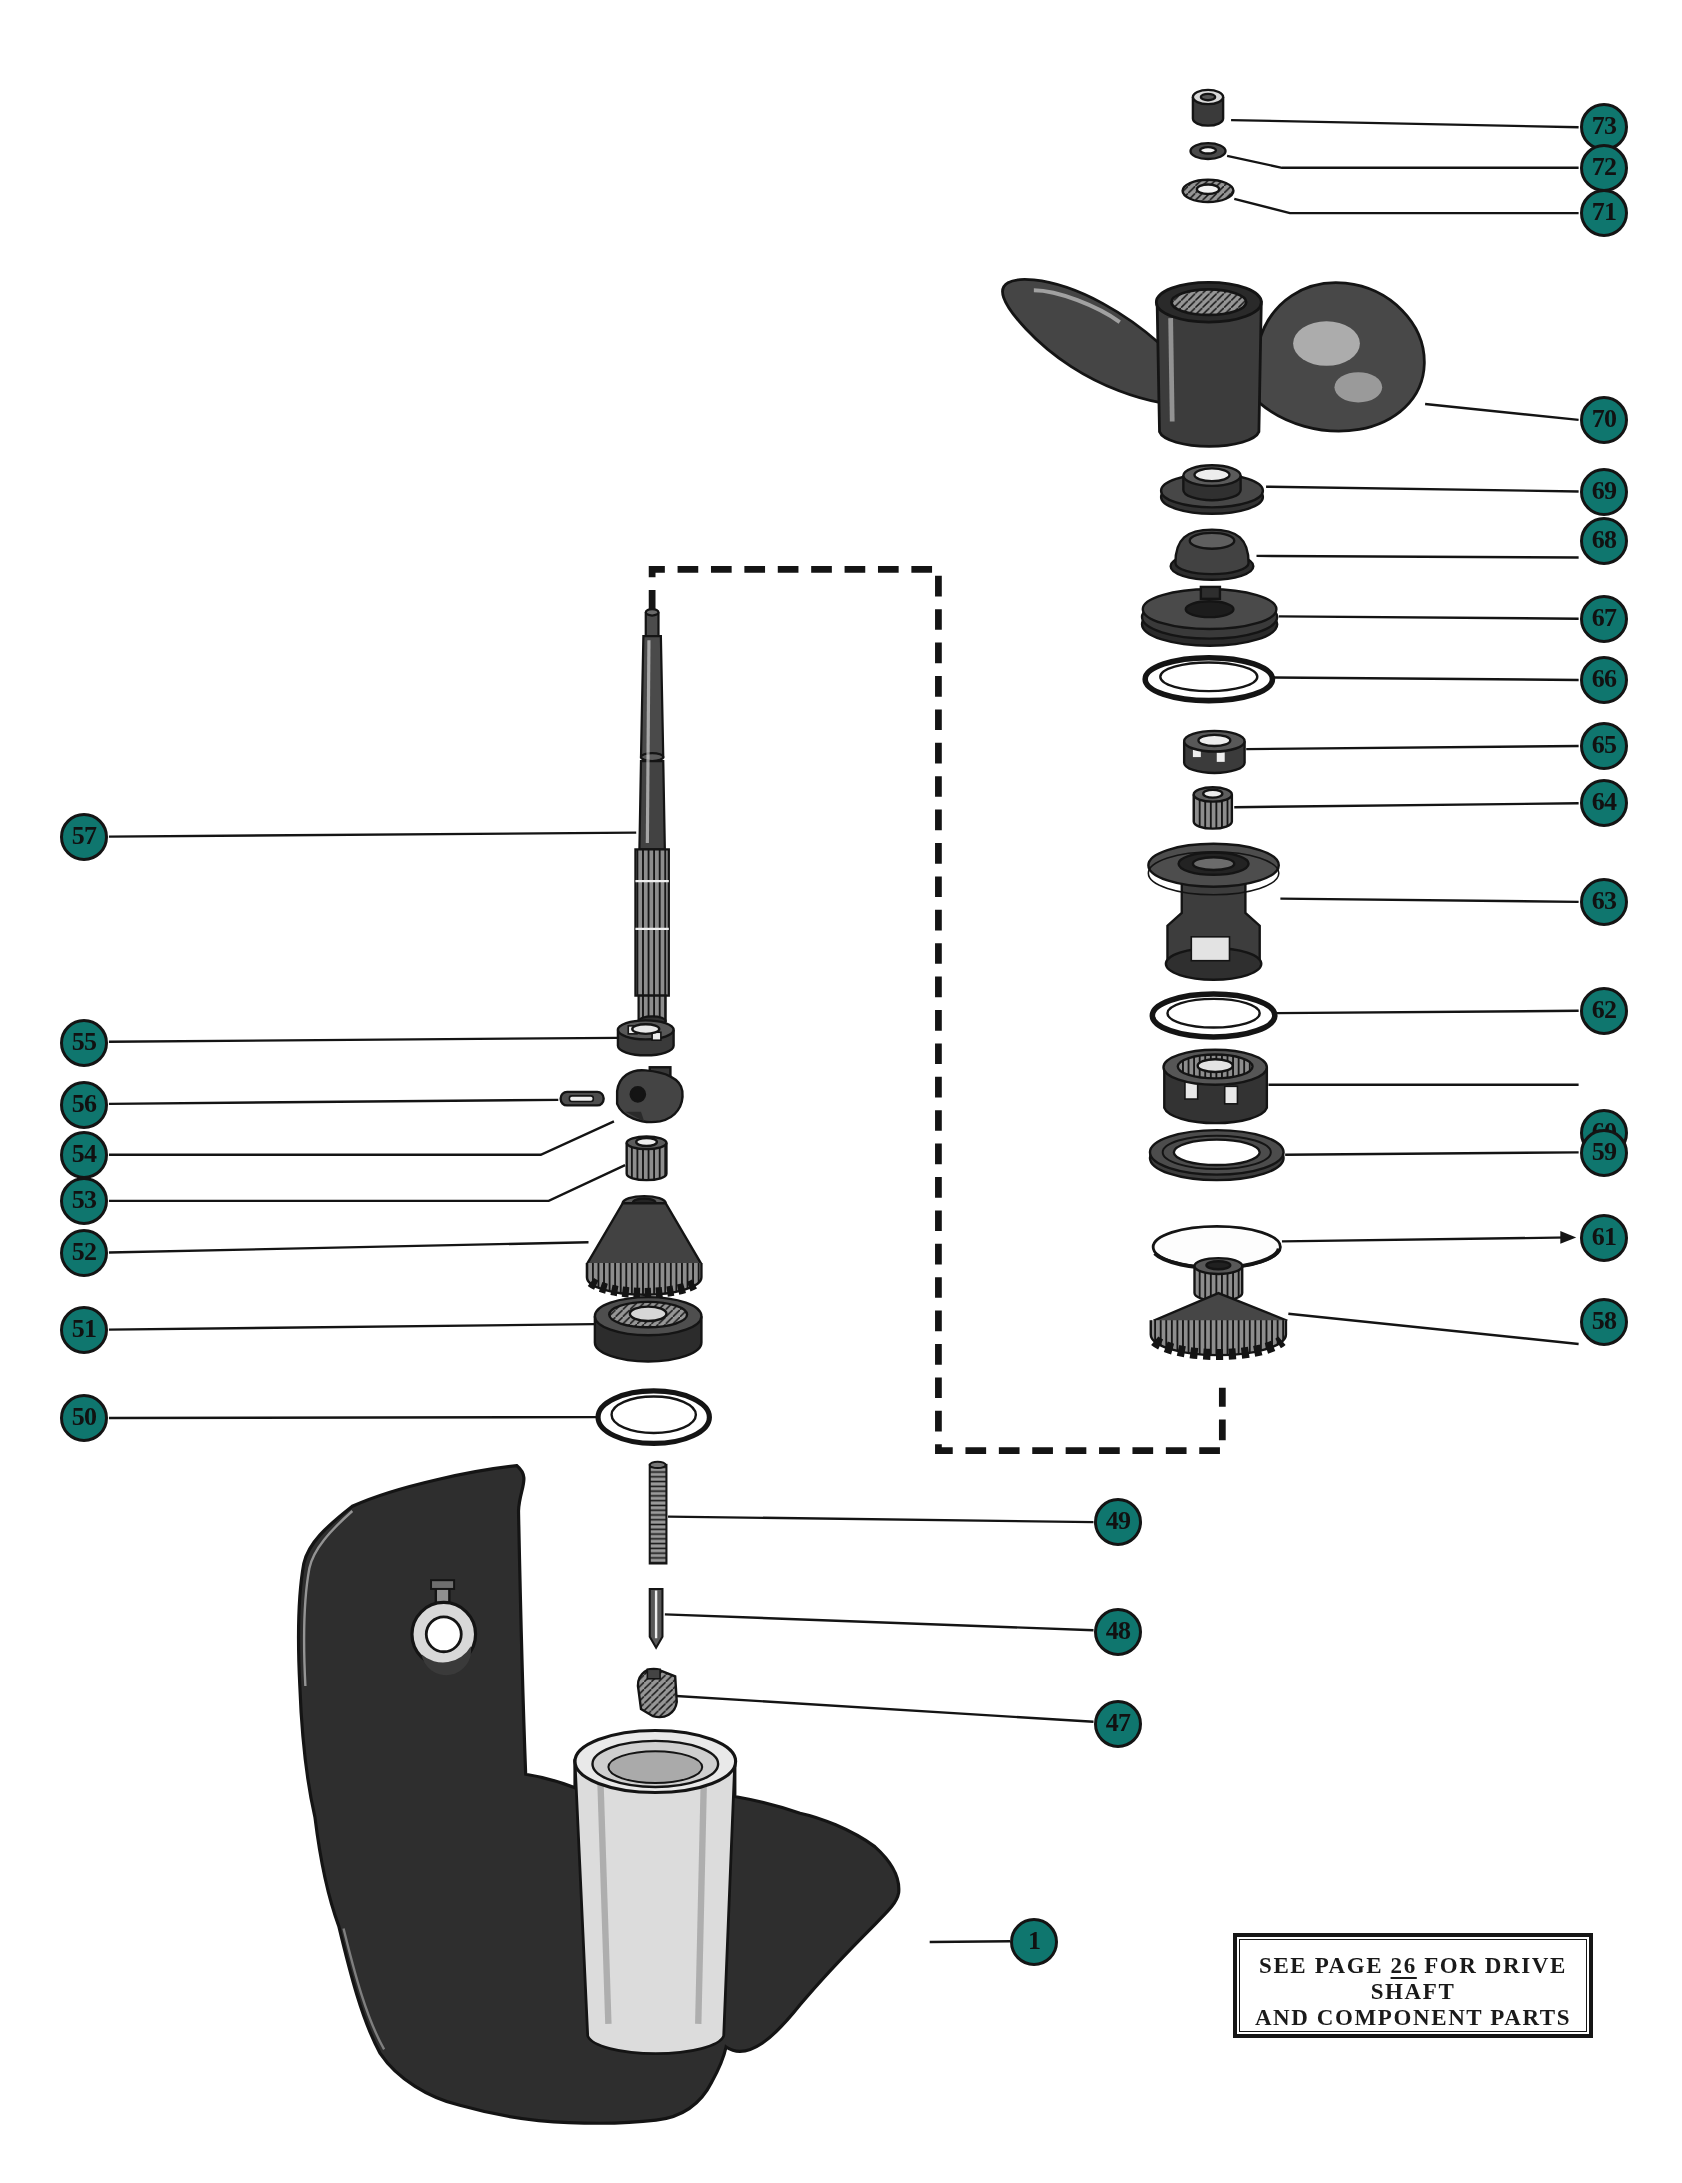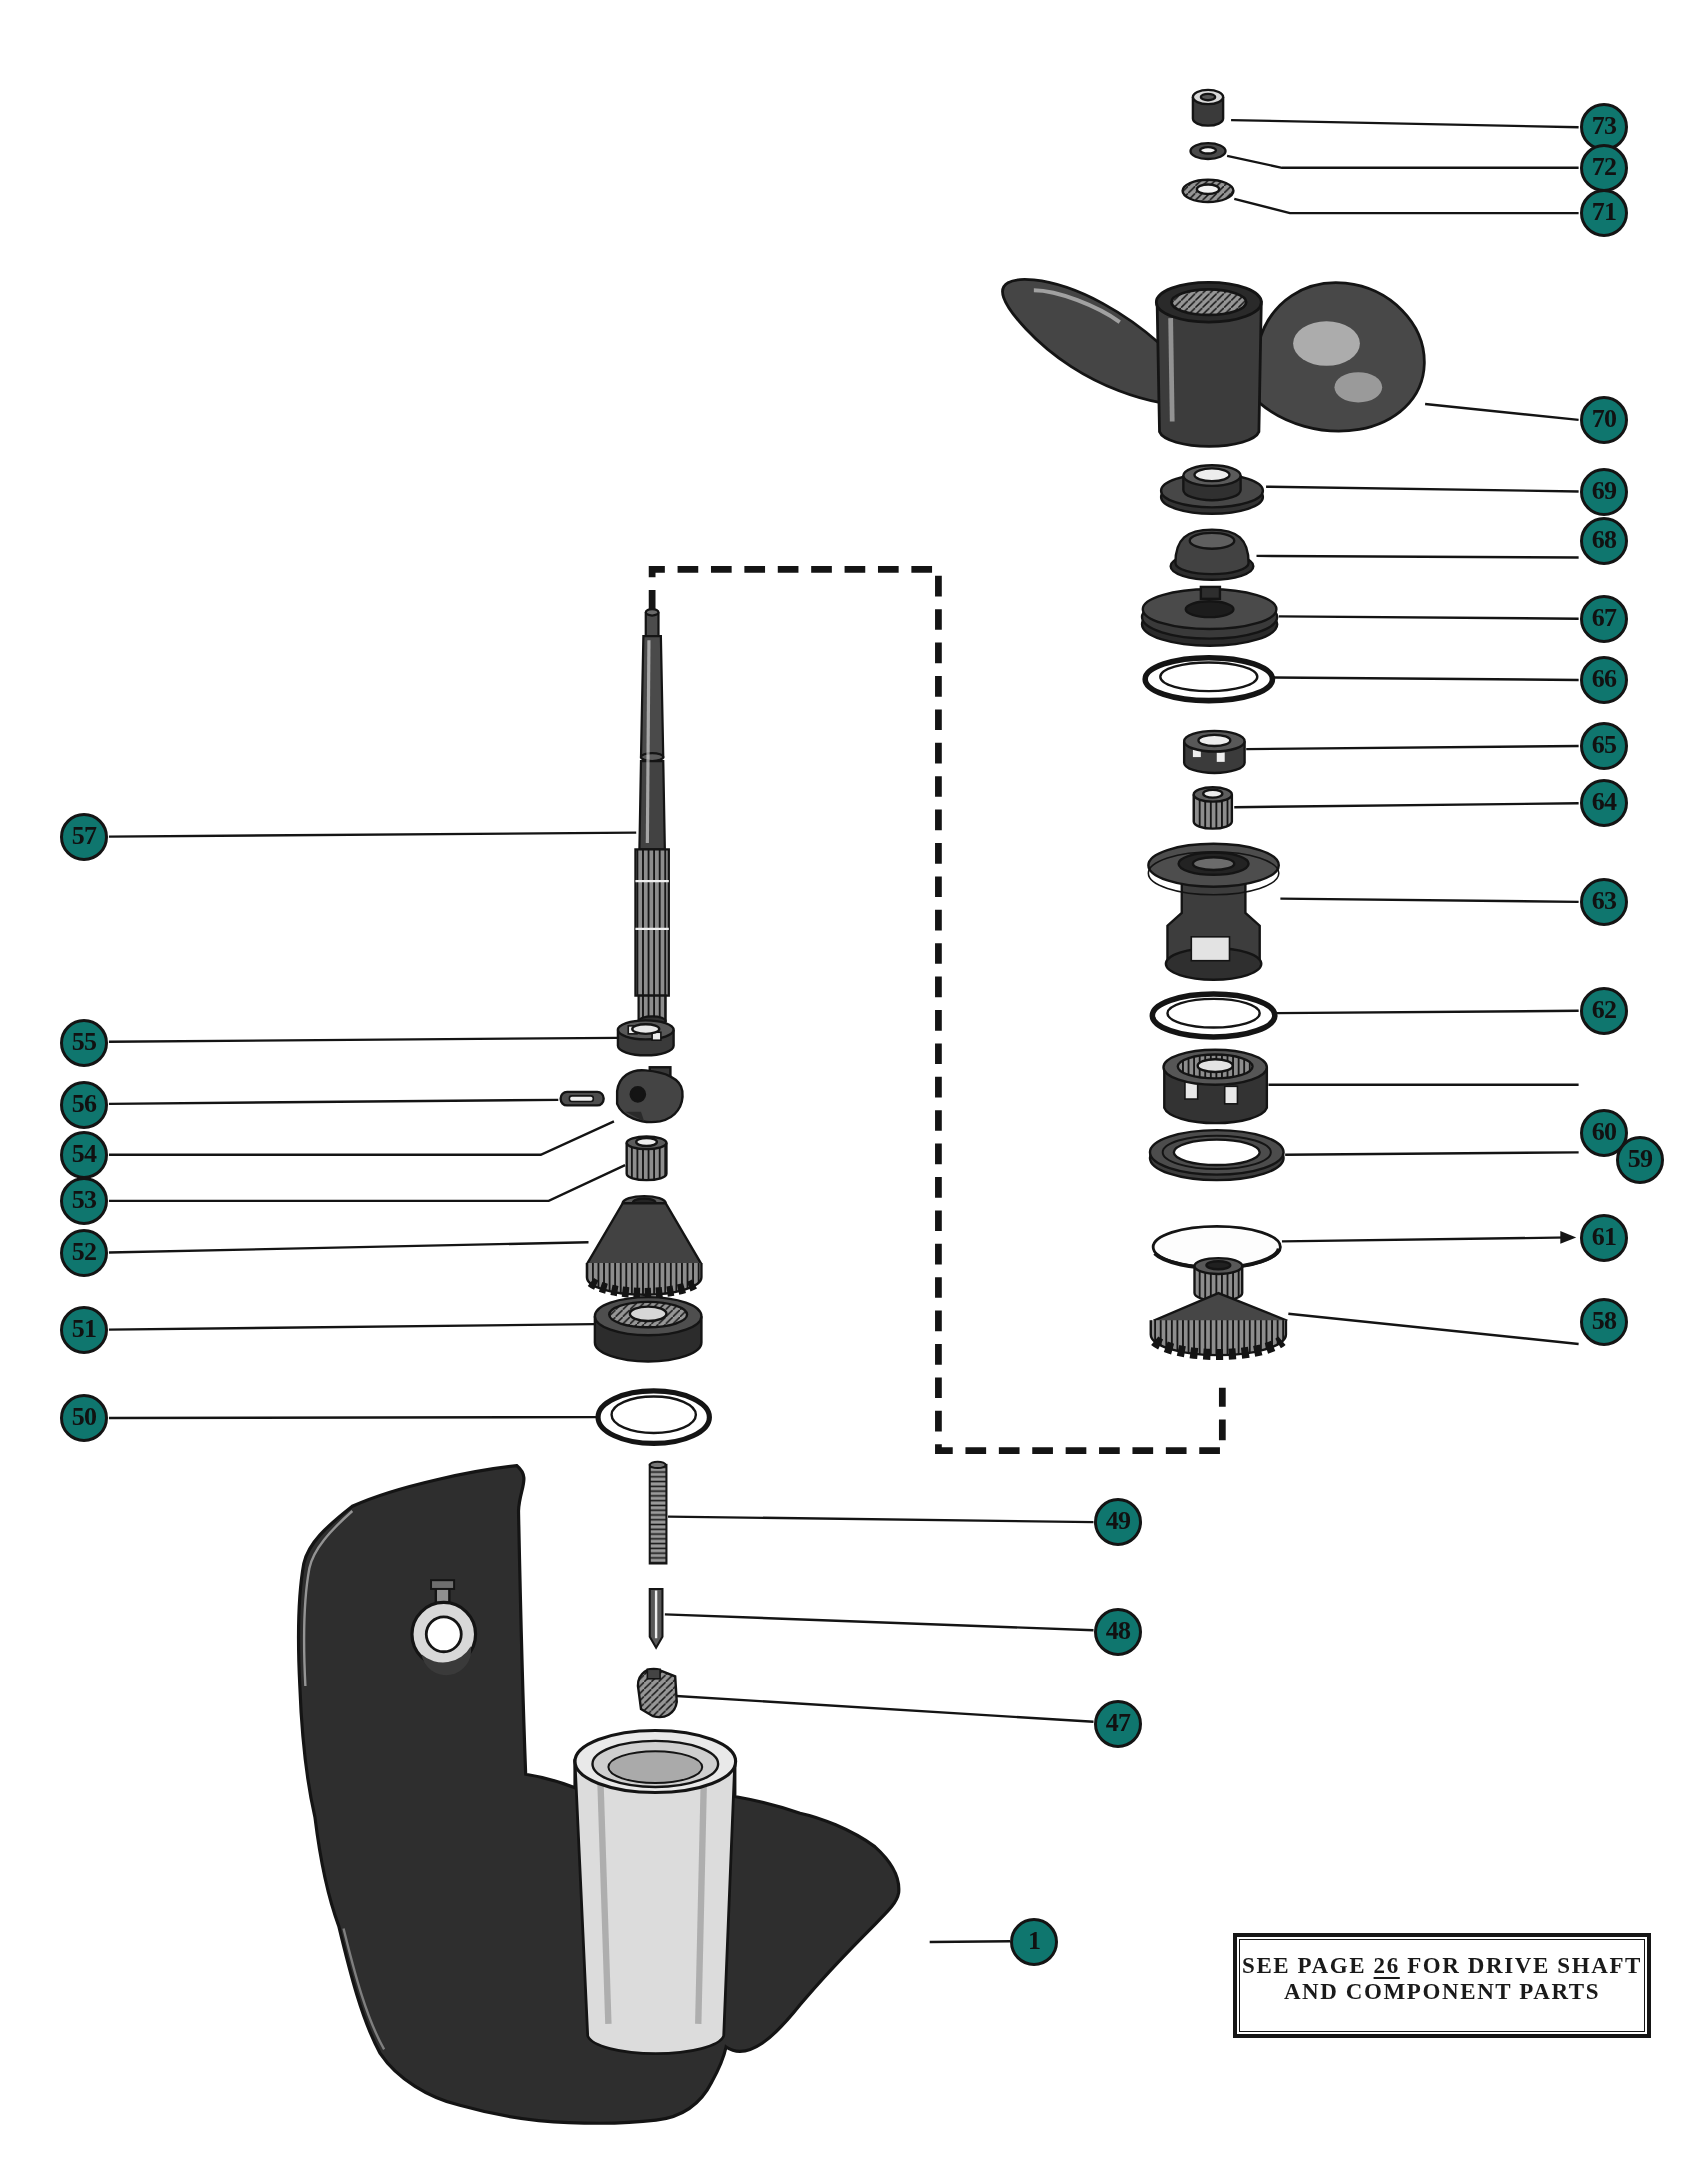--- a/index.html
+++ b/index.html
@@ -2,21 +2,21 @@
 <html style="font-size:12.7px"><head>
 <meta charset="utf-8">
 <style>
   html,body{margin:0;padding:0;background:#ffffff;}
   #canvas{position:relative;width:1682px;height:2183px;background:#ffffff;overflow:hidden;
           font-family:"Liberation Serif", serif;color:#111;}
   #art{position:absolute;left:0;top:0;}
   .callout{position:absolute;width:48px;height:48px;border:3.2px solid #141414;border-radius:50%;
            box-sizing:border-box;text-align:center;line-height:40px;font-size:26px;font-weight:bold;
            font-family:"Liberation Serif", serif;background:#0f766e;letter-spacing:-0.8px;}
-  #note-box{position:absolute;left:1233px;top:1933px;width:418px;height:105px;border:4px solid #161616;
+  #note-box{position:absolute;left:1233px;top:1933px;width:360px;height:105px;border:4px solid #161616;
             box-sizing:border-box;background:#fff;}
   #note-inner{position:absolute;left:2.4px;top:2.4px;right:2.4px;bottom:2.4px;border:1.6px solid #161616;
               text-align:center;font-family:"Liberation Serif", serif;font-size:23px;letter-spacing:1.6px;
               color:#1a1a1a;font-weight:bold;}
   #note-inner .ln{margin-top:12.7px;}
   #note-inner .ln2{}
   .pg{ text-decoration:underline; text-underline-offset:4px;}
 </style>
 </head>
 <body>
@@ -320,21 +320,21 @@
   <div class="callout" style="left:1580px;top:396px;">70</div>
   <div class="callout" style="left:1580px;top:468px;">69</div>
   <div class="callout" style="left:1580px;top:517px;font-family:Liberation Serif, serif;">68</div>
   <div class="callout" style="left:1580px;top:595px;">67</div>
   <div class="callout" style="left:1580px;top:656px;">66</div>
   <div class="callout" style="left:1580px;top:722px;">65</div>
   <div class="callout" style="left:1580px;top:779px;">64</div>
   <div class="callout" style="left:1580px;top:878px;">63</div>
   <div class="callout" style="left:1580px;top:987px;">62</div>
   <div class="callout" style="left:1580px;top:1061px;margin-top:48px;">60</div>
-  <div class="callout" style="left:1616px;top:1129px;margin-top:7px;">59</div>
+  <div class="callout" style="left:1580px;top:1129px;">59</div>
   <div class="callout" style="left:1580px;top:1214px;">61</div>
   <div class="callout" style="left:1580px;top:1298px;">58</div>
 
   <div class="callout" style="left:60px;top:813px;">57</div>
   <div class="callout" style="left:60px;top:1019px;">55</div>
   <div class="callout" style="left:60px;top:1081px;">56</div>
   <div class="callout" style="left:60px;top:1131px;">54</div>
   <div class="callout" style="left:60px;top:1177px;">53</div>
   <div class="callout" style="left:60px;top:1229px;">52</div>
   <div class="callout" style="left:60px;top:1306px;">51</div>

